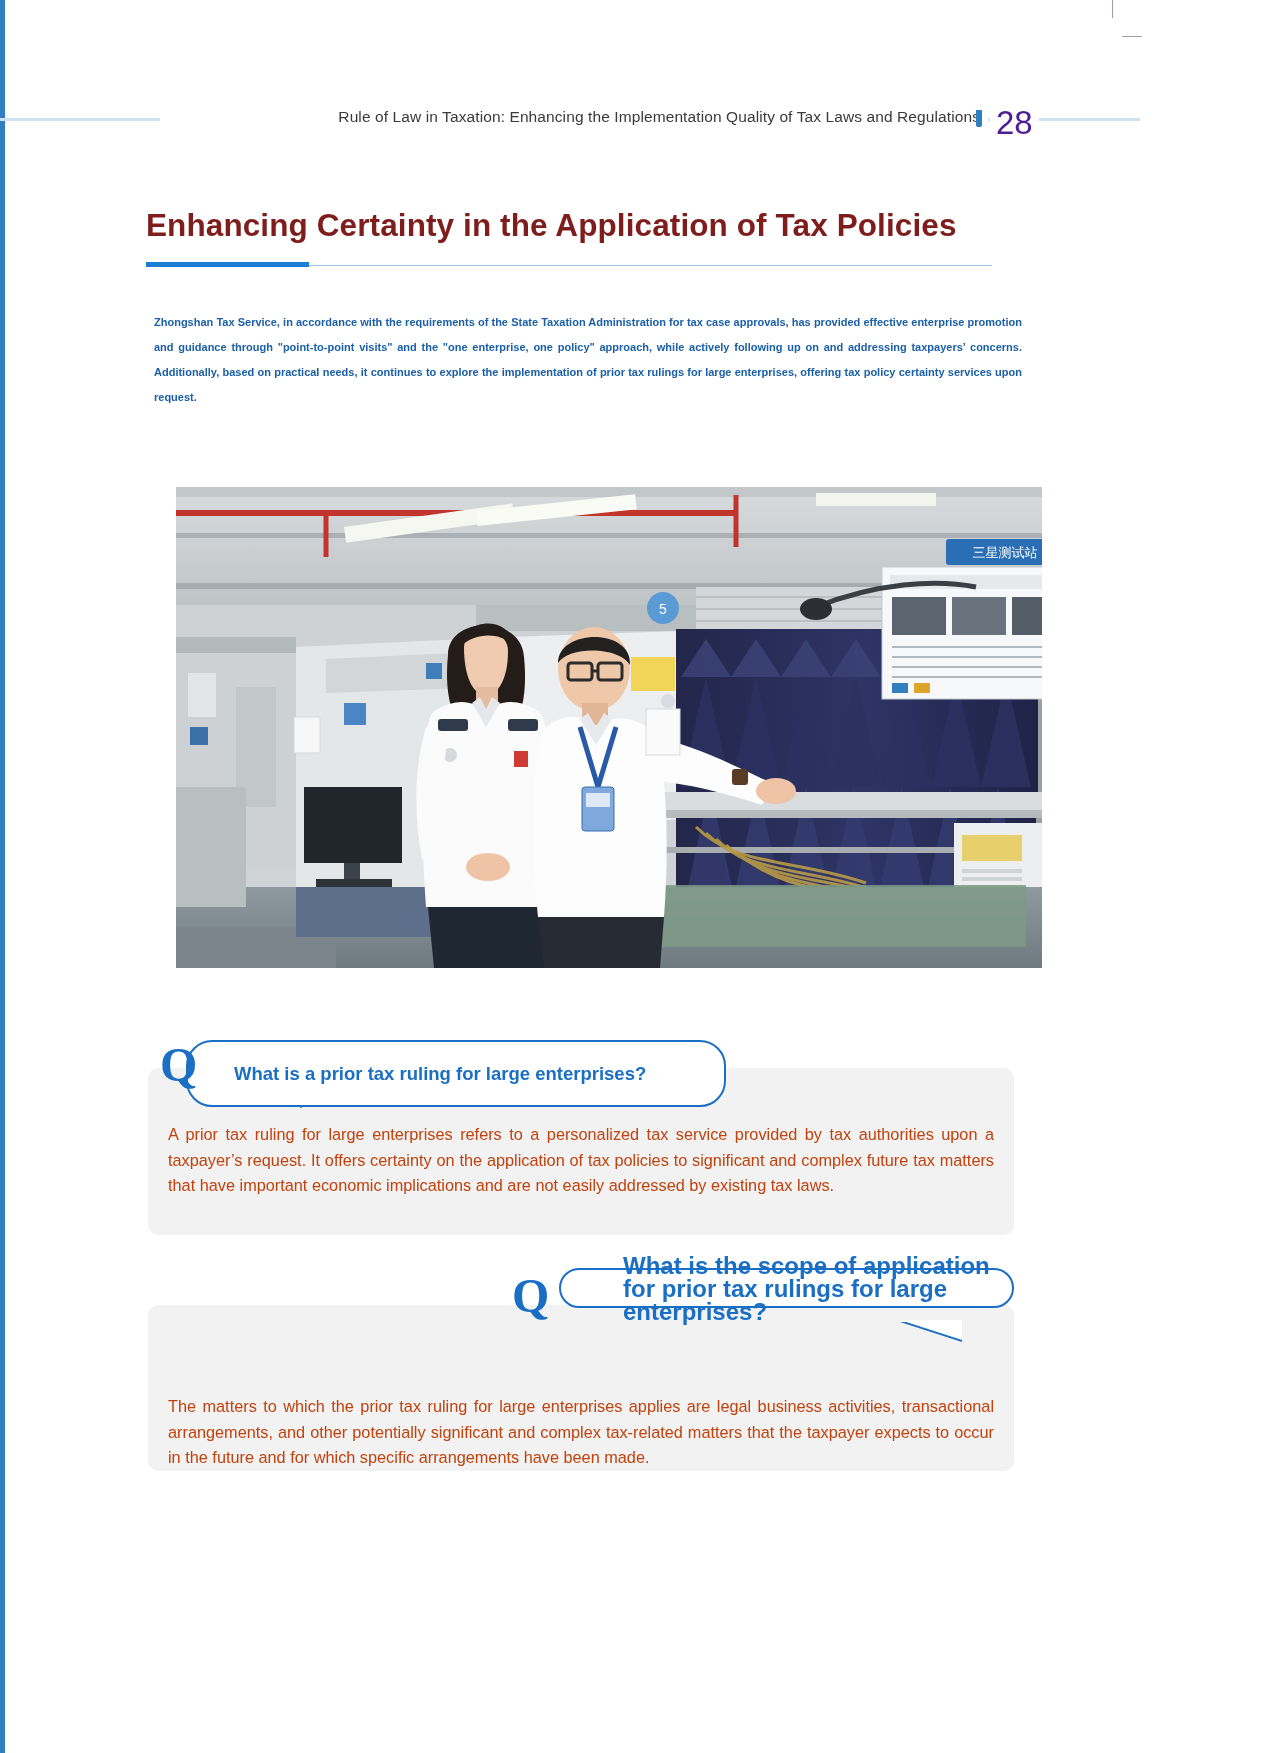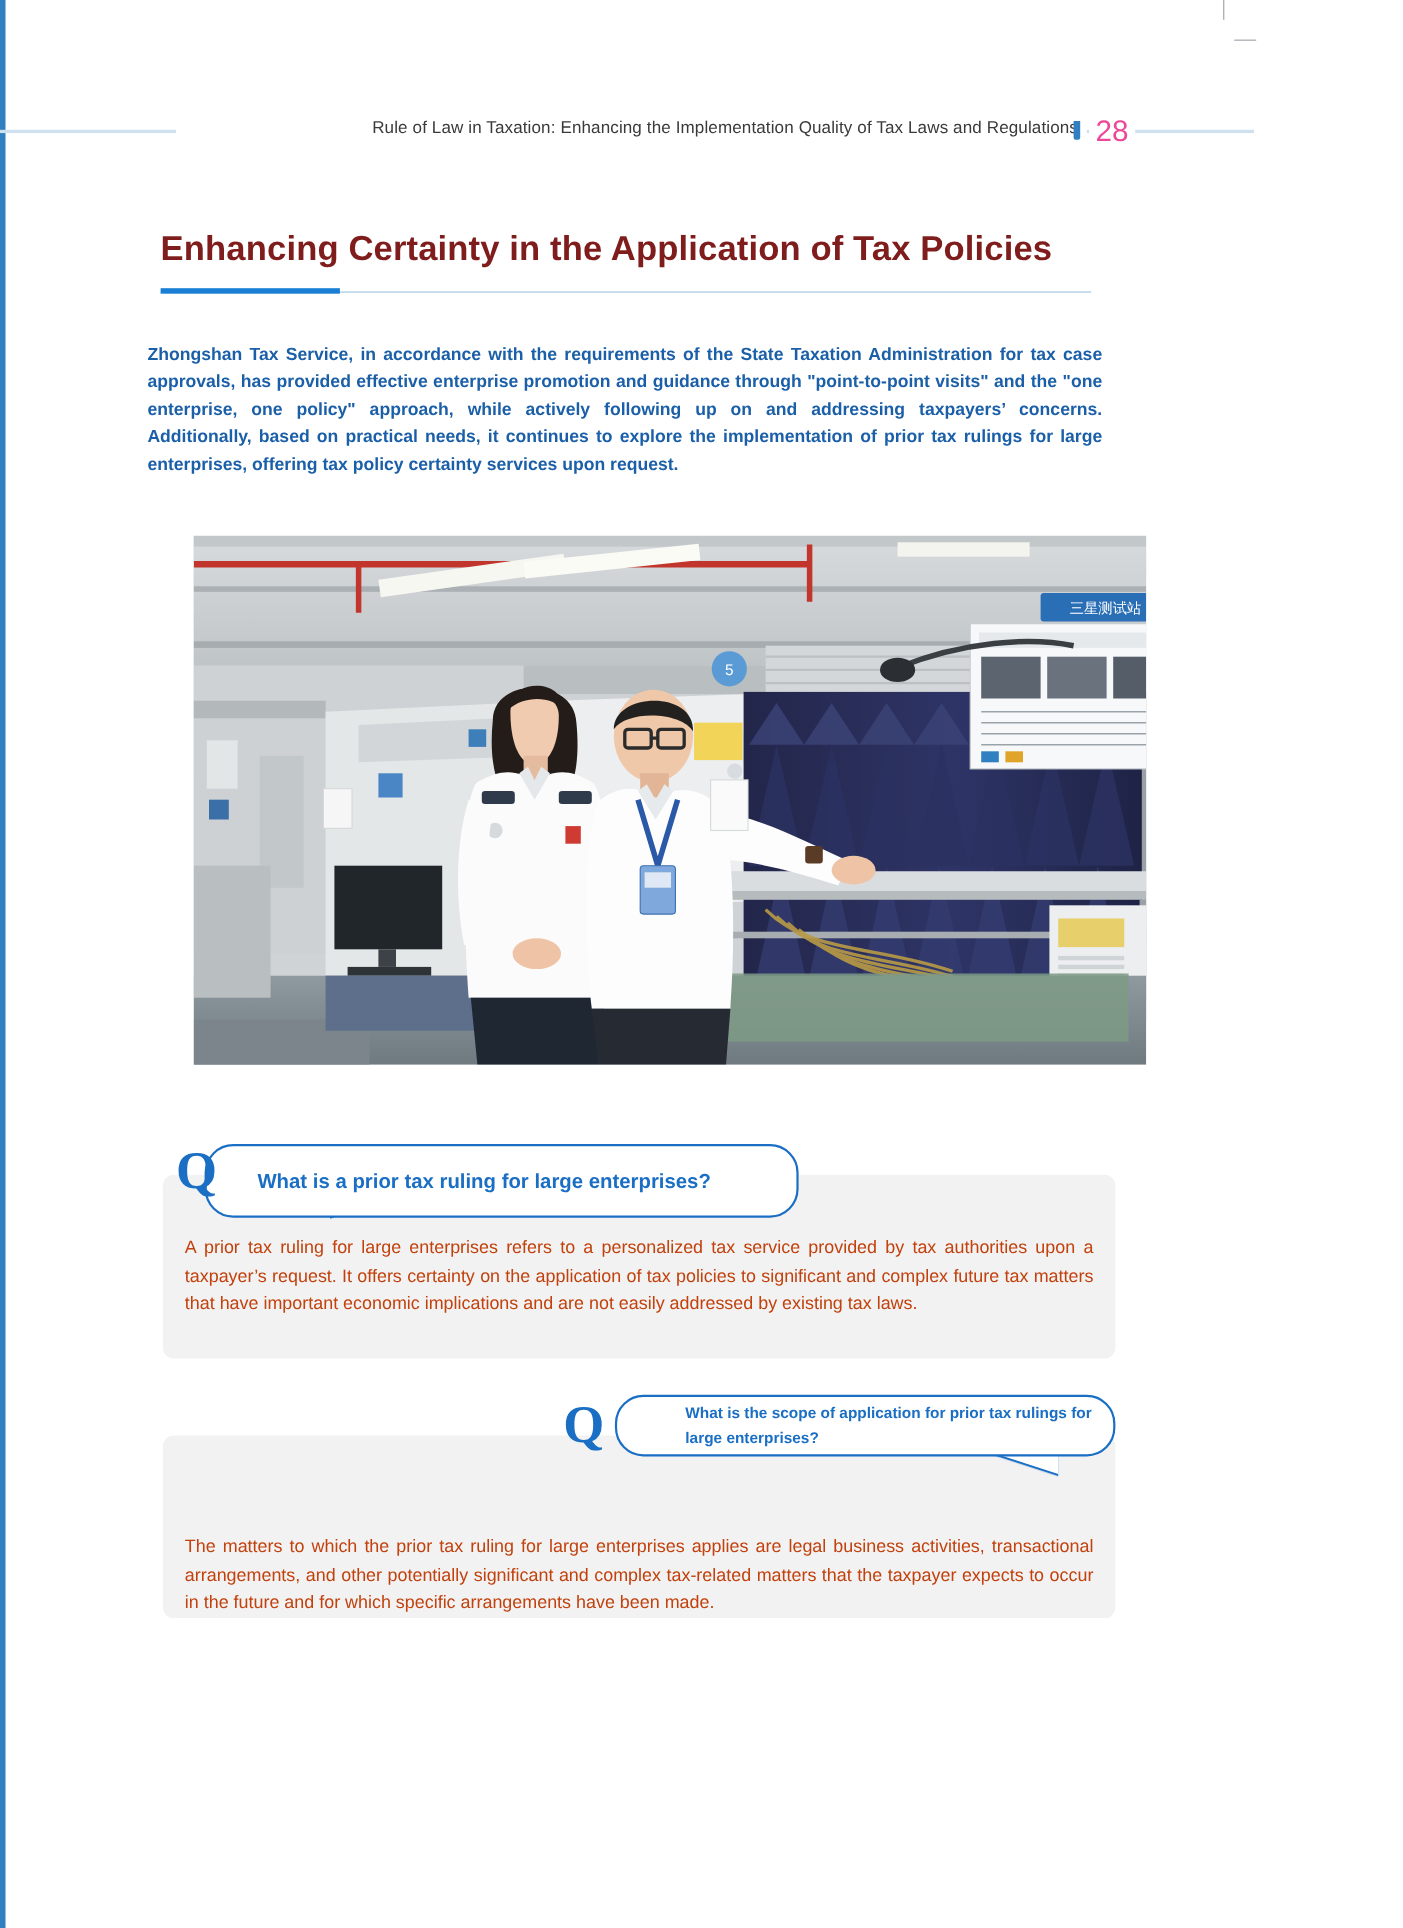--- a/index.html
+++ b/index.html
@@ -68,22 +68,22 @@
     left: 976px;
     width: 6px;
     height: 17px;
     background: #2f7fc1;
     border-radius: 0 0 2px 2px;
   }
   .page-number {
     position: absolute;
     top: 103px;
     left: 990px;
-    font-size: 27px;
-    color: #ec4899;
+    font-size: 33px;
+    color: #4c1d95;
     background: #ffffff;
     padding: 0 6px;
     line-height: 1.2;
   }
 
   
   .title {
     position: absolute;
     top: 207px;
     left: 146px;
@@ -107,23 +107,23 @@
     left: 146px;
     width: 163px;
     height: 5px;
     background: #1a7fd4;
   }
 
   
   .intro {
     position: absolute;
     top: 310px;
-    left: 134px;
+    left: 154px;
     width: 868px;
-    font-size: 16px;
+    font-size: 11px;
     line-height: 25px;
     color: #1a5fa8;
     text-align: justify;
     text-justify: inter-word;
     font-weight: bold;
   }
 
   
   .photo {
     position: absolute;
@@ -162,23 +162,23 @@
     left: 186px;
     width: 540px;
     height: 67px;
     padding-left: 46px;
     font-size: 18.5px;
   }
   .qb2 {
     top: 1268px;
     left: 559px;
     width: 455px;
-    height: 56px;
+    height: 40px;
     padding-left: 62px;
-    font-size: 14px;
+    font-size: 24px;
     line-height: 23px;
   }
   .qb-tail {
     position: absolute;
     width: 0; height: 0;
   }
   .qb1-tail {
     top: 1086px;
     left: 300px;
     border-left: 0 solid transparent;

